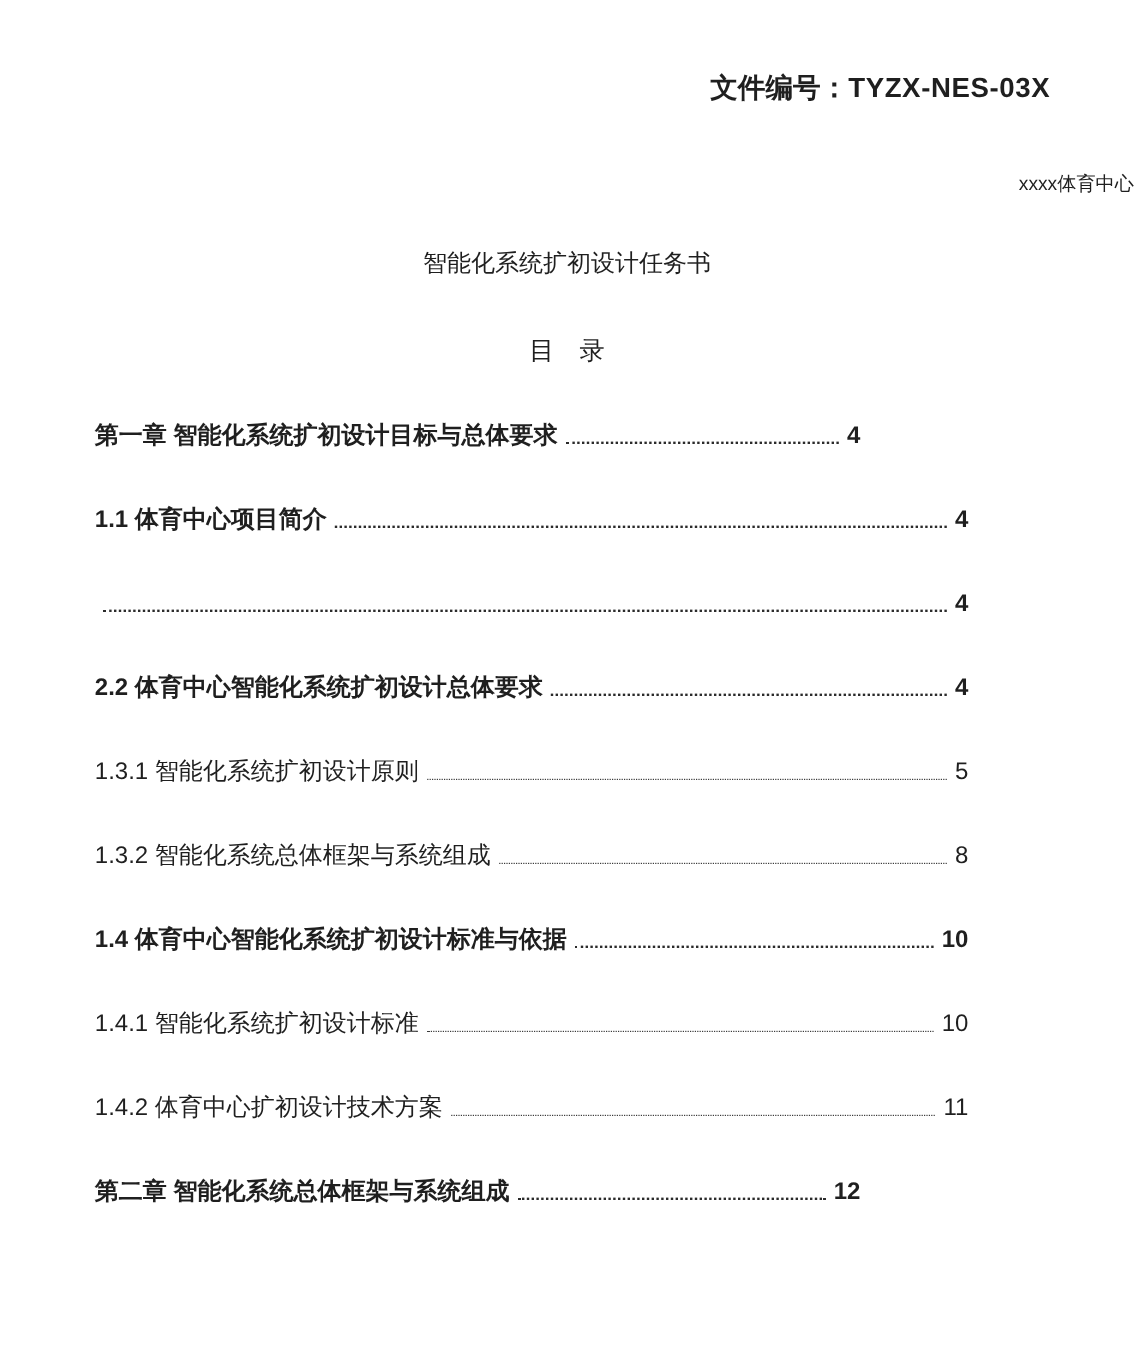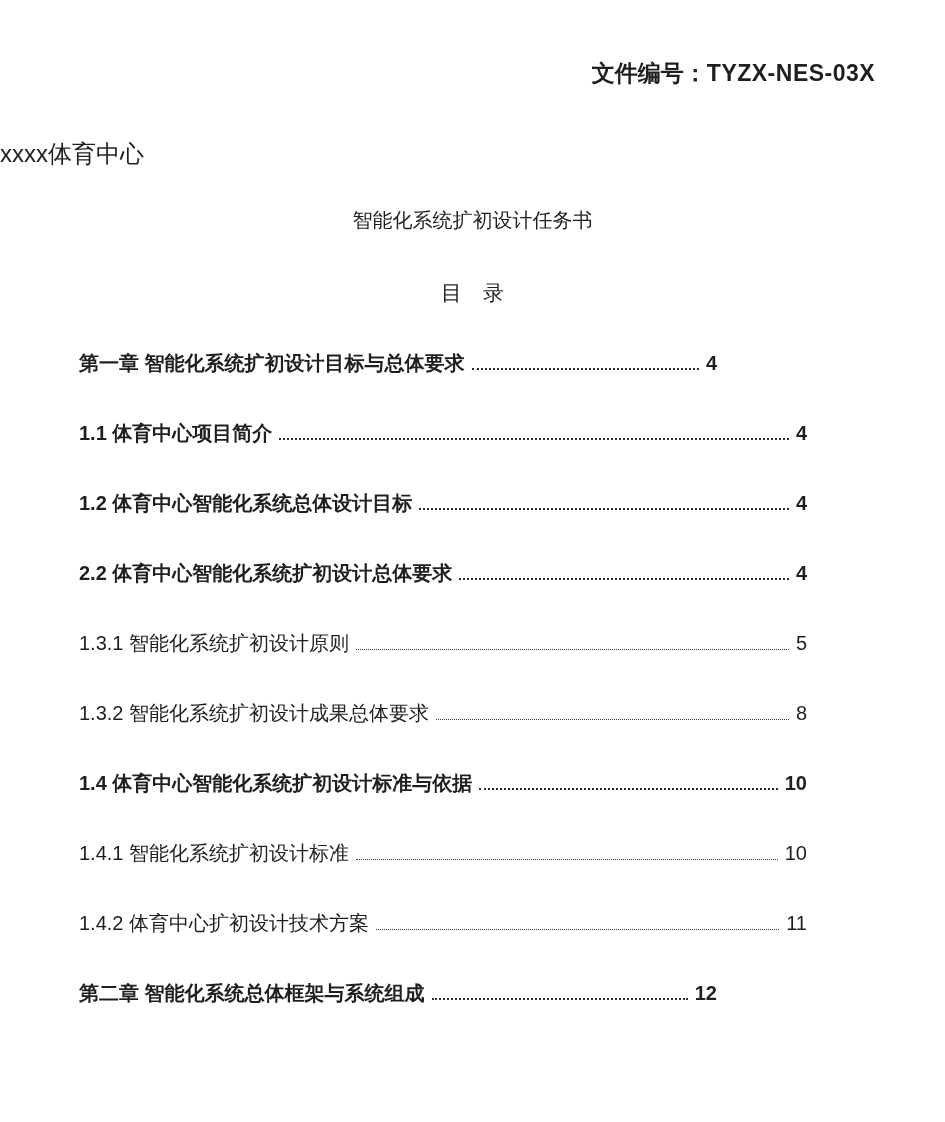--- a/index.html
+++ b/index.html
@@ -19,22 +19,22 @@
     font-size: 23px;
     line-height: 30px;
     font-weight: 700;
     white-space: nowrap;
     text-align: center;
   }
   .doc-number .value { font-weight: 700; letter-spacing: 0.5px; }
 
   .title-line1 {
     margin-top: 52px;
-    text-align: left;
-    font-size: 24px;
+    text-align: right;
+    font-size: 16px;
     line-height: 28px;
     font-weight: 400;
   }
   .title-line2 {
     margin-top: 38px;
     text-align: center;
     font-size: 20px;
     line-height: 28px;
     font-weight: 400;
   }
@@ -97,39 +97,38 @@
         <span class="toc-page">4</span>
       </div>
 
       <div class="toc-row level-section">
         <span class="toc-label">1.1 体育中心项目简介</span>
         <span class="leader"></span>
         <span class="toc-page">4</span>
       </div>
 
       <div class="toc-row level-section">
-        <span class="toc-label">1.2 体育中心智能化系统总体设计目标</span>
         <span class="leader"></span>
         <span class="toc-page">4</span>
       </div>
 
       <div class="toc-row level-section">
         <span class="toc-label">2.2 体育中心智能化系统扩初设计总体要求</span>
         <span class="leader"></span>
         <span class="toc-page">4</span>
       </div>
 
       <div class="toc-row level-subsection">
         <span class="toc-label">1.3.1 智能化系统扩初设计原则</span>
         <span class="leader"></span>
         <span class="toc-page">5</span>
       </div>
 
       <div class="toc-row level-subsection">
-        <span class="toc-label">1.3.2 智能化系统扩初设计成果总体要求</span>
+        <span class="toc-label">1.3.2 智能化系统总体框架与系统组成</span>
         <span class="leader"></span>
         <span class="toc-page">8</span>
       </div>
 
       <div class="toc-row level-section">
         <span class="toc-label">1.4 体育中心智能化系统扩初设计标准与依据</span>
         <span class="leader"></span>
         <span class="toc-page">10</span>
       </div>
 

